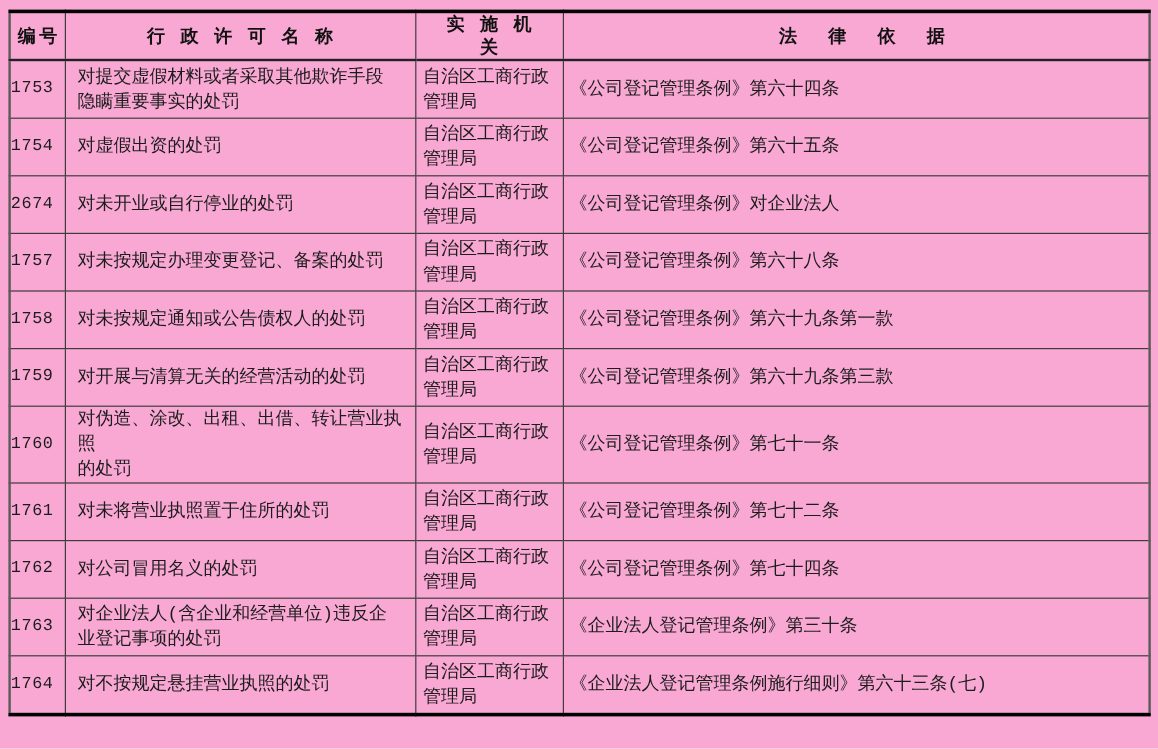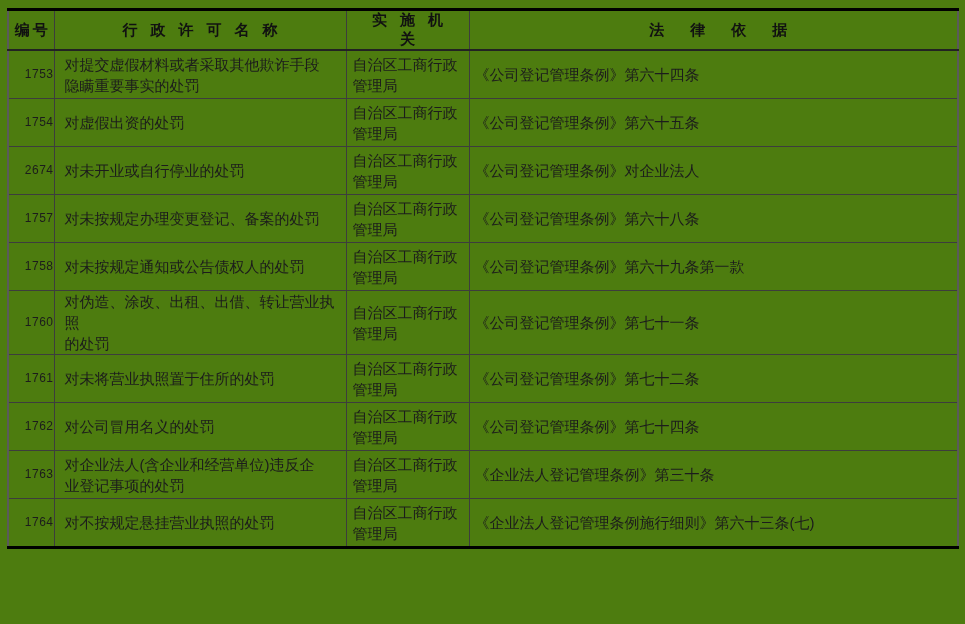--- a/index.html
+++ b/index.html
@@ -4,22 +4,22 @@
 <style>
   html, body {
     margin: 0;
     padding: 0;
     background: #ffffff;
   }
   .page {
     position: relative;
     width: 965px;
     height: 624px;
-    background: #4d7c0f;
-    font-family: Liberation Sans, sans-serif;
+    background: #f9a8d4;
+    font-family: Liberation Mono, monospace;
     color: #1c1c1c;
     overflow: hidden;
   }
   table.permit-table {
     position: absolute;
     left: 7px;
     top: 8px;
     width: 950px;
     border-collapse: collapse;
     table-layout: fixed;
@@ -47,22 +47,22 @@
   th.ls-lg { letter-spacing: 26px; padding-left: 36px; }
   tbody td {
     height: 47px;
     font-size: 15px;
     line-height: 21px;
     vertical-align: middle;
     white-space: pre-line;
     padding: 0;
   }
   td.c1 {
-    text-align: right;
-    font-size: 12px;
+    text-align: left;
+    font-size: 14px;
     letter-spacing: 0.5px;
   }
   td.c2 { padding-left: 10px; padding-right: 3px; }
   td.c3 { padding-left: 6px; padding-right: 2px; }
   td.c4 { padding-left: 5px; padding-right: 3px; margin-left: 8px; }
 </style>
 </head>
 <body>
 
 <div class="page">
@@ -112,20 +112,27 @@
         <td class="c4">《公司登记管理条例》第六十八条</td>
       </tr>
       <tr>
         <td class="c1">1758</td>
         <td class="c2">对未按规定通知或公告债权人的处罚</td>
         <td class="c3">自治区工商行政
 管理局</td>
         <td class="c4">《公司登记管理条例》第六十九条第一款</td>
       </tr>
       <tr>
+        <td class="c1">1759</td>
+        <td class="c2">对开展与清算无关的经营活动的处罚</td>
+        <td class="c3">自治区工商行政
+管理局</td>
+        <td class="c4">《公司登记管理条例》第六十九条第三款</td>
+      </tr>
+      <tr>
         <td class="c1">1760</td>
         <td class="c2">对伪造、涂改、出租、出借、转让营业执照
 的处罚</td>
         <td class="c3">自治区工商行政
 管理局</td>
         <td class="c4">《公司登记管理条例》第七十一条</td>
       </tr>
       <tr>
         <td class="c1">1761</td>
         <td class="c2">对未将营业执照置于住所的处罚</td>

